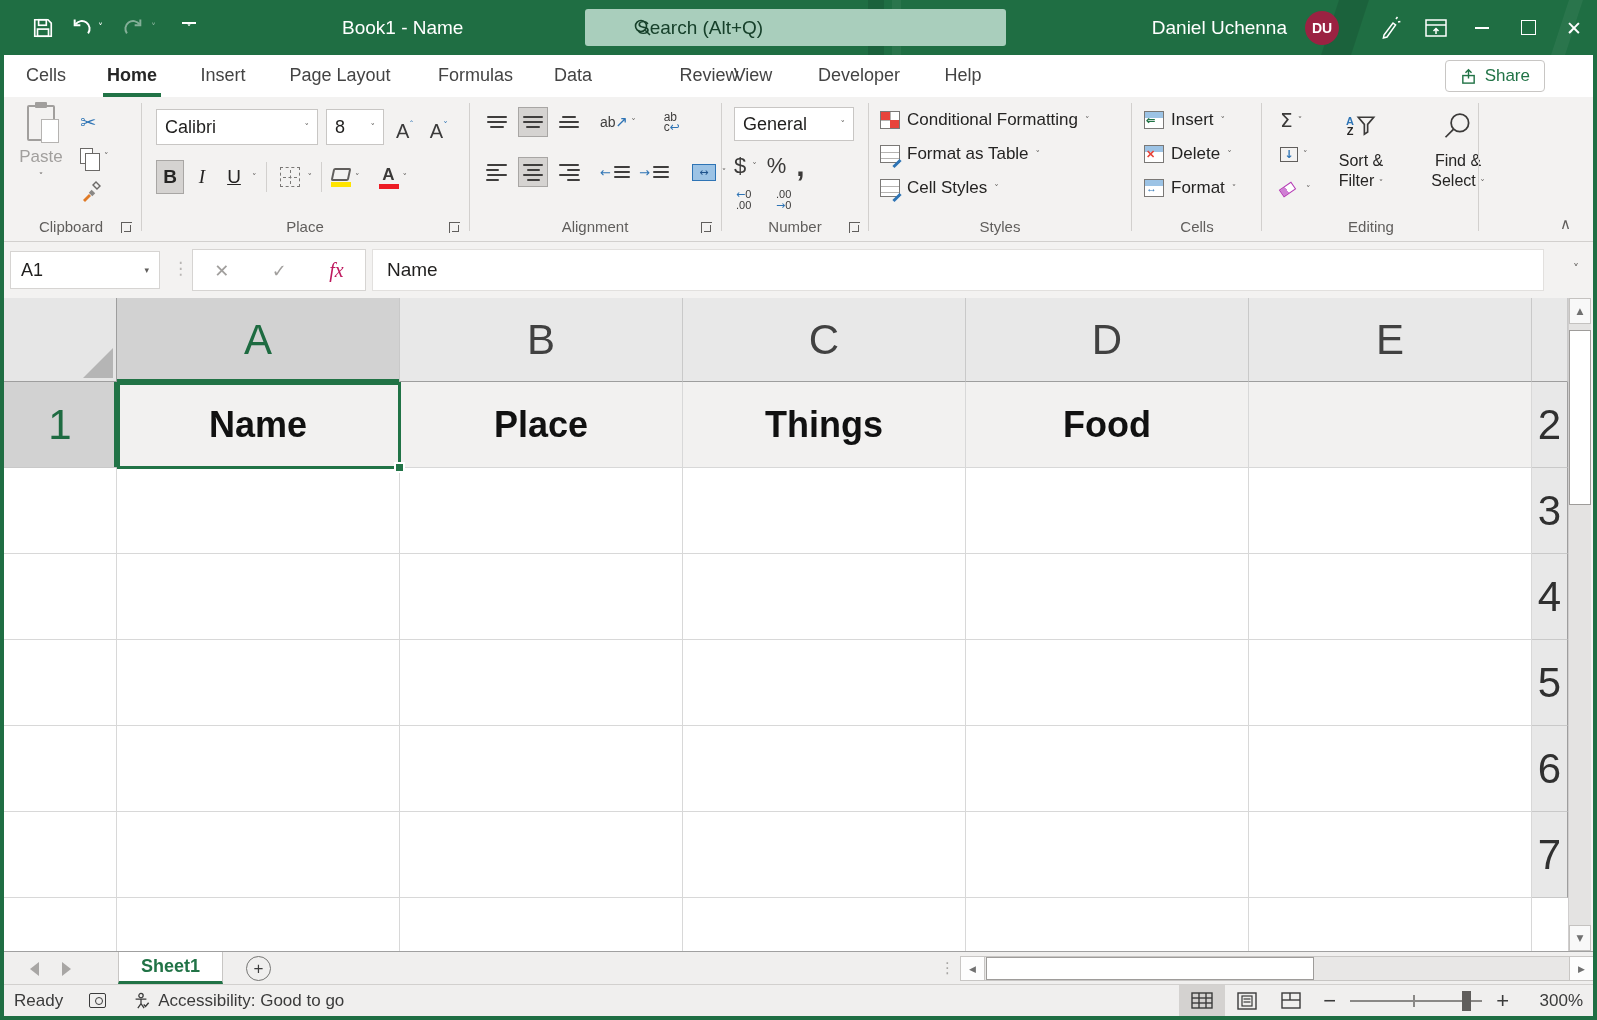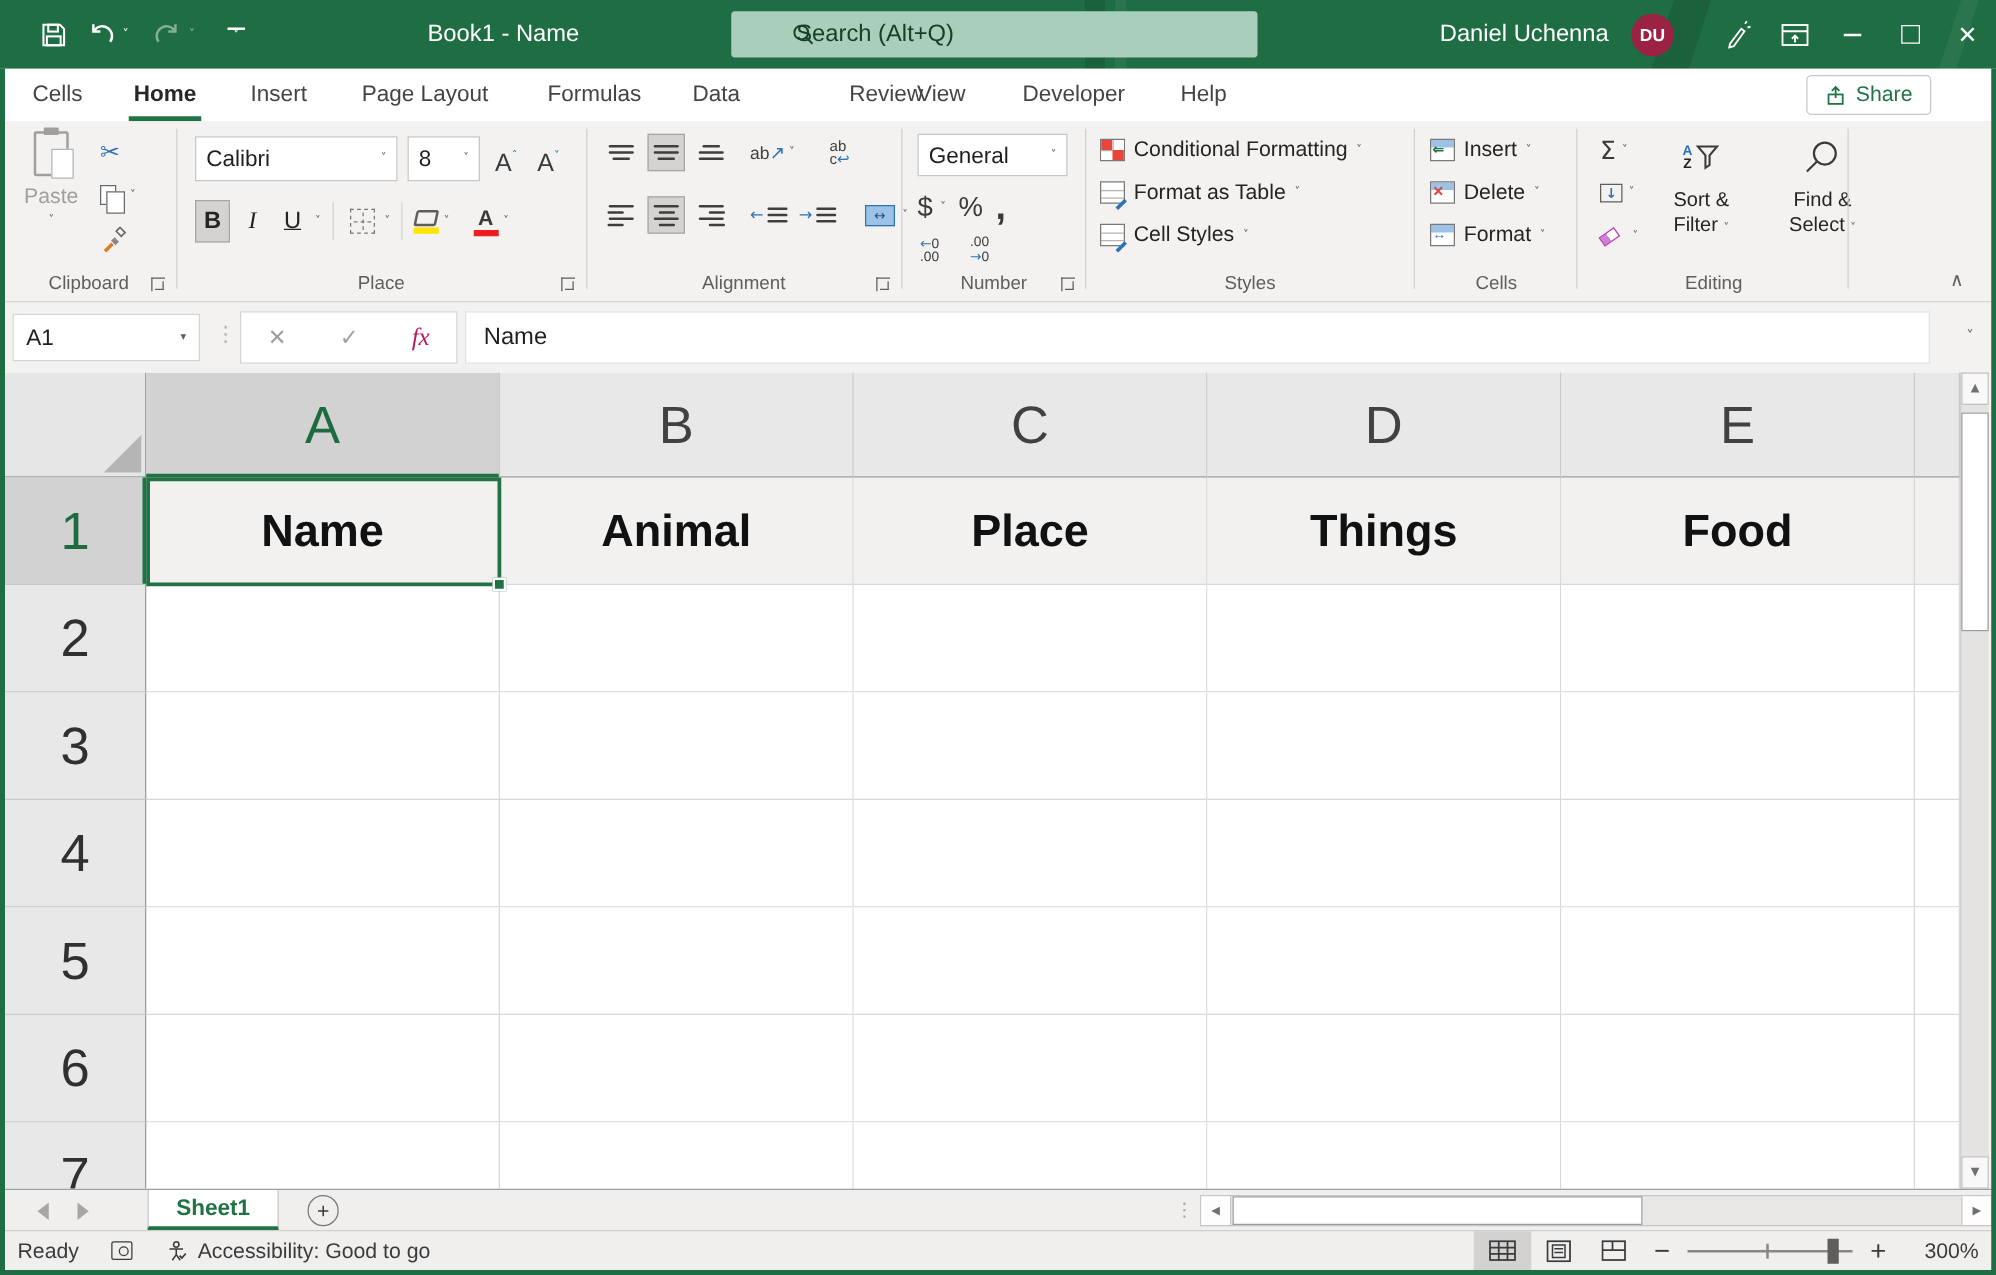--- a/index.html
+++ b/index.html
@@ -561,21 +561,20 @@
       <div class="corner"></div>
       <div class="colhead sel">A</div>
       <div class="colhead">B</div>
       <div class="colhead">C</div>
       <div class="colhead">D</div>
       <div class="colhead">E</div>
       <div class="colhead"></div>
 
       <div class="rowhead sel">1</div>
       <div class="gcell r1">Name</div>
-      <div class="gcell r1">Animal</div>
       <div class="gcell r1">Place</div>
       <div class="gcell r1">Things</div>
       <div class="gcell r1">Food</div>
       <div class="gcell r1"></div>
 
       <div class="rowhead">2</div>
       <div class="gcell"></div>
         <div class="gcell"></div>
         <div class="gcell"></div>
         <div class="gcell"></div>

